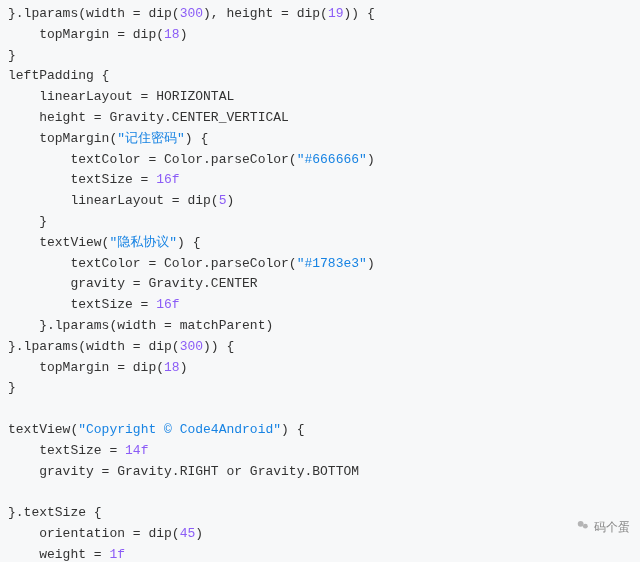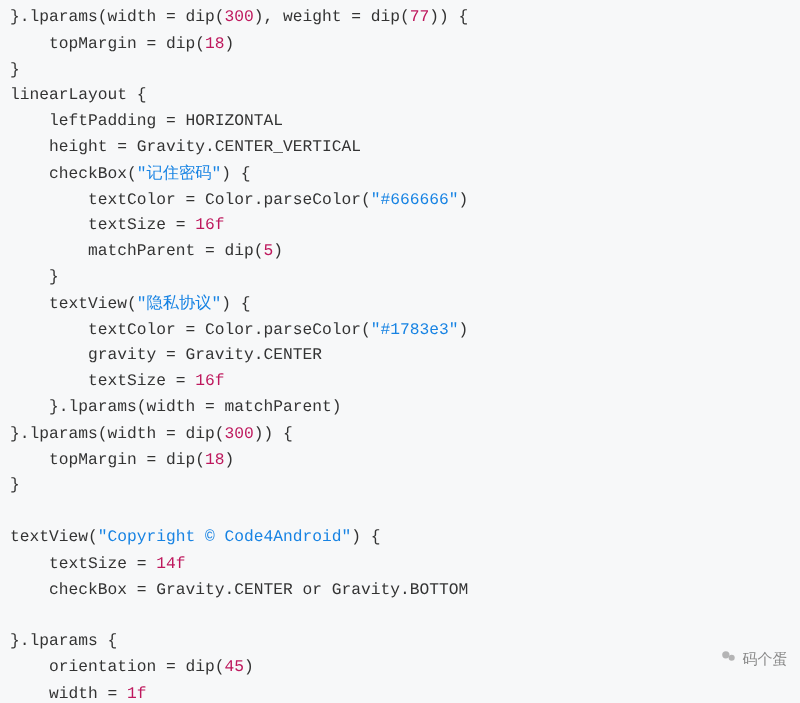--- a/index.html
+++ b/index.html
@@ -15,21 +15,21 @@
     overflow: hidden;
     position: relative;
   }
   pre {
     margin: 0;
     padding: 4px 8px;
     white-space: pre;
     font-family: inherit;
   }
   .pl  { color: #333; }
-  .num { color: #be185d; }
+  .num { color: #8b5cf6; }
   .str { color: #1783e3; }
   .hex { color: #1783e3; }
   .watermark {
     position: absolute;
     right: 10px;
     bottom: 24px;
     font-family: sans-serif;
     font-size: 12px;
     color: #888;
     display: flex;
@@ -38,47 +38,47 @@
   }
   .watermark svg {
     width: 14px;
     height: 14px;
     opacity: 0.6;
   }
 </style>
 </head>
 <body>
 
-<pre><span class="pl"><span>}.lparams(width = dip(</span><span class="num">300</span><span>), weight = dip(</span><span class="num">77</span><span>)) {</span></span>
+<pre><span class="pl"><span>}.lparams(width = dip(</span><span class="num">300</span><span>), height = dip(</span><span class="num">19</span><span>)) {</span></span>
 <span class="pl"><span>    topMargin = dip(</span><span class="num">18</span><span>)</span></span>
 <span class="pl">}</span>
-<span class="pl">linearLayout {</span>
-<span class="pl">    leftPadding = HORIZONTAL</span>
+<span class="pl">leftPadding {</span>
+<span class="pl">    linearLayout = HORIZONTAL</span>
 <span class="pl">    height = Gravity.CENTER_VERTICAL</span>
-<span class="pl"><span>    checkBox(</span><span class="str">"记住密码"</span><span>) {</span></span>
+<span class="pl"><span>    topMargin(</span><span class="str">"记住密码"</span><span>) {</span></span>
 <span class="pl"><span>        textColor = Color.parseColor(</span><span class="hex">"#666666"</span><span>)</span></span>
 <span class="pl"><span>        textSize = </span><span class="num">16f</span></span>
-<span class="pl"><span>        matchParent = dip(</span><span class="num">5</span><span>)</span></span>
+<span class="pl"><span>        linearLayout = dip(</span><span class="num">5</span><span>)</span></span>
 <span class="pl">    }</span>
 <span class="pl"><span>    textView(</span><span class="str">"隐私协议"</span><span>) {</span></span>
 <span class="pl"><span>        textColor = Color.parseColor(</span><span class="hex">"#1783e3"</span><span>)</span></span>
 <span class="pl">        gravity = Gravity.CENTER</span>
 <span class="pl"><span>        textSize = </span><span class="num">16f</span></span>
 <span class="pl">    }.lparams(width = matchParent)</span>
 <span class="pl"><span>}.lparams(width = dip(</span><span class="num">300</span><span>)) {</span></span>
 <span class="pl"><span>    topMargin = dip(</span><span class="num">18</span><span>)</span></span>
 <span class="pl">}</span>
 <span class="pl"></span>
 <span class="pl"><span>textView(</span><span class="str">"Copyright © Code4Android"</span><span>) {</span></span>
 <span class="pl"><span>    textSize = </span><span class="num">14f</span></span>
-<span class="pl">    checkBox = Gravity.CENTER or Gravity.BOTTOM</span>
+<span class="pl">    gravity = Gravity.RIGHT or Gravity.BOTTOM</span>
 <span class="pl"></span>
-<span class="pl">}.lparams {</span>
+<span class="pl">}.textSize {</span>
 <span class="pl"><span>    orientation = dip(</span><span class="num">45</span><span>)</span></span>
-<span class="pl"><span>    width = </span><span class="num">1f</span></span>
+<span class="pl"><span>    weight = </span><span class="num">1f</span></span>
 </pre>
 
 <div class="watermark">
   <span>
     <svg viewBox="0 0 24 24" fill="#888">
         <circle cx="8" cy="10" r="5"></circle>
         <circle cx="16" cy="14" r="4.2"></circle>
       </svg>
   </span>
   <span>码个蛋</span>

